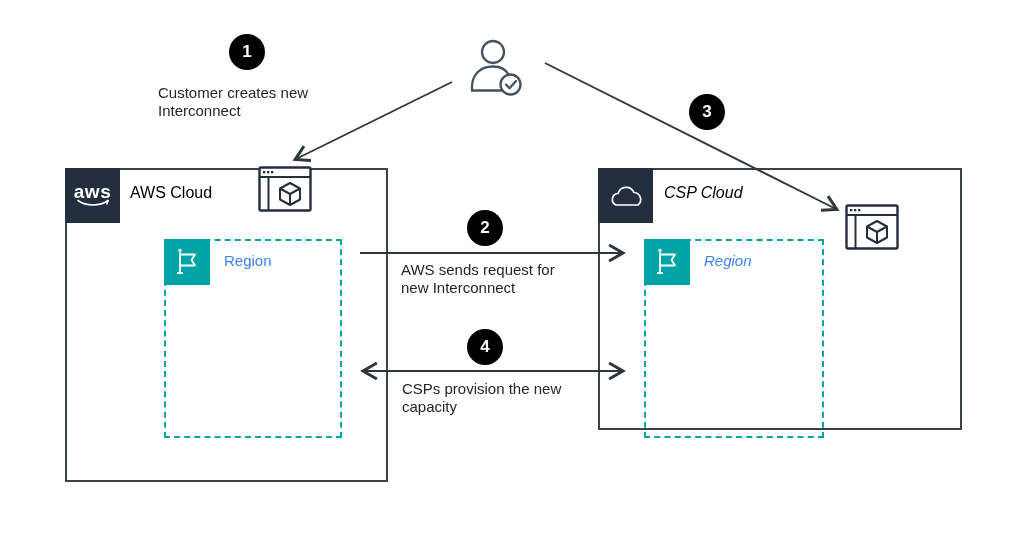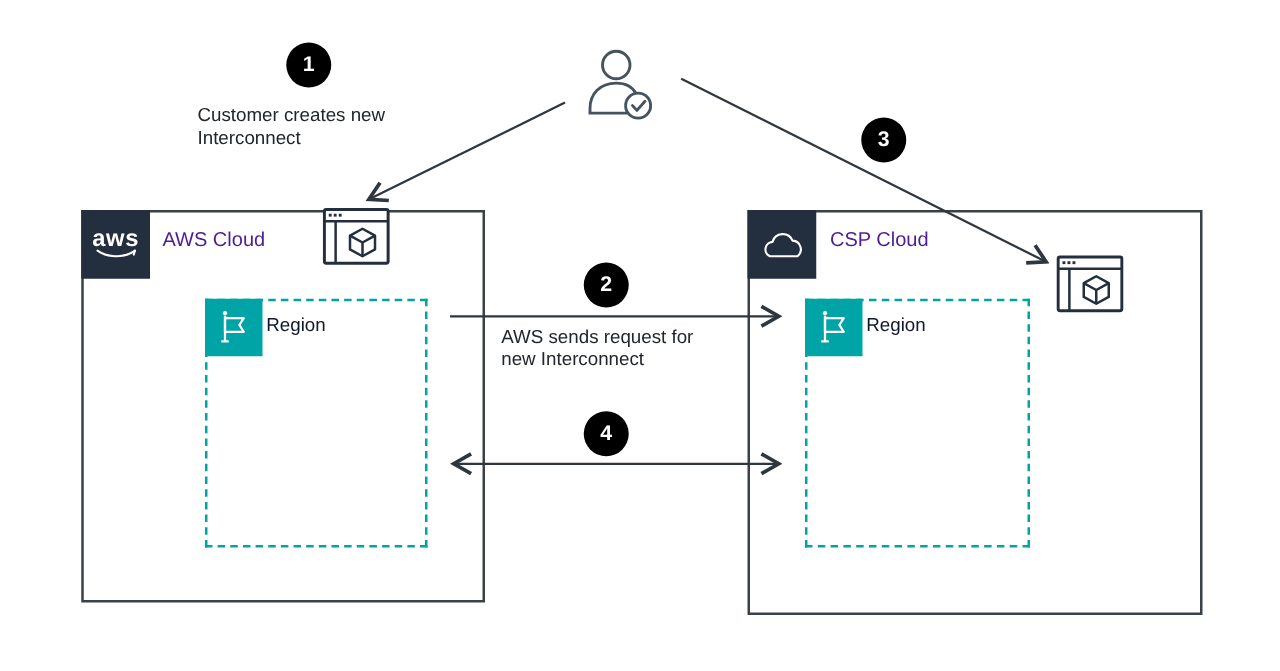--- a/index.html
+++ b/index.html
@@ -22,37 +22,37 @@
     position:absolute;left:-2px;top:-2px;
     width:55px;height:55px;
     background:#232F3E;
     display:flex;flex-direction:column;align-items:center;justify-content:center;
   }
   .aws-logo-text{
     color:#ffffff;font-weight:bold;font-size:19px;letter-spacing:0.5px;line-height:15px;
   }
   .box-title{
     position:absolute;top:14px;
-    font-size:16px;color:#4c1d95;white-space:nowrap;
+    font-size:16px;color:#000000;white-space:nowrap;
   }
   
   .region-box{
     position:absolute;
     border:2px dashed #00A4A6;
     box-sizing:border-box;
     background:transparent;
   }
   .flag-square{
     position:absolute;left:-2px;top:-2px;
     width:46px;height:46px;background:#00A4A6;
     display:flex;align-items:center;justify-content:center;
   }
   .region-label{
-    position:absolute;left:47px;top:11px;
-    font-size:15px;color:#0f172a;white-space:nowrap;
+    position:absolute;left:58px;top:11px;
+    font-size:15px;color:#3b82f6;white-space:nowrap;
   }
   
   .step-badge{
     position:absolute;width:36px;height:36px;border-radius:50%;
     background:#000000;color:#ffffff;
     font-size:17px;font-weight:bold;line-height:36px;text-align:center;
   }
   .step-label{
     position:absolute;
     font-size:15px;line-height:18px;color:#20262c;
@@ -82,21 +82,21 @@
           <circle cx="10" cy="5.5" r="1.7" fill="#ffffff"></circle>
           <line x1="10" y1="7.5" x2="10" y2="28" stroke="#ffffff" stroke-width="1.8"></line>
           <path d="M10,9.5 H25 L21.5,15 L25,20.5 H10 Z" fill="none" stroke="#ffffff" stroke-width="1.8" stroke-linejoin="round"></path>
           <line x1="7" y1="28" x2="13" y2="28" stroke="#ffffff" stroke-width="1.8"></line>
         </svg>
       </div>
       <div class="region-label">Region</div>
     </div>
   </div>
 
-  <div class="cloud-box" style="left:598px;top:168px;width:364px;height:324px;">
+  <div class="cloud-box" style="left:598px;top:168px;width:364px;height:262px;font-style:italic;">
     <div class="corner-logo">
       <svg width="36" height="26" viewBox="0 0 36 26">
         <path d="M8,22 a6,6 0 0 1 2,-11.5 a8.5,8.5 0 0 1 16,-1 a7,7 0 0 1 4,12.5 z" fill="none" stroke="#ffffff" stroke-width="1.7" stroke-linejoin="round"></path>
       </svg>
     </div>
     <div class="box-title" style="left:64px;">CSP Cloud</div>
 
     <div class="region-box" style="left:44px;top:69px;width:180px;height:199px;">
       <div class="flag-square">
         <svg width="34" height="34" viewBox="0 0 34 34">
@@ -147,20 +147,22 @@
 
   <div class="step-badge" style="left:229px;top:34px;">1</div>
   <div class="step-badge" style="left:467px;top:210px;">2</div>
   <div class="step-badge" style="left:689px;top:94px;">3</div>
   <div class="step-badge" style="left:467px;top:329px;">4</div>
 
   <div class="step-label" style="left:158px;top:84px;">Customer creates new
 Interconnect</div>
   <div class="step-label" style="left:401px;top:261px;">AWS sends request for
 new Interconnect</div>
+  <div class="step-label" style="left:402px;top:380px;">CSPs provision the new
+capacity</div>
 
   <svg id="arrow-layer" width="1024" height="537">
     <defs>
       <marker id="ah" viewBox="0 0 10 10" refX="8" refY="5" markerWidth="11" markerHeight="11" orient="auto-start-reverse">
         <path d="M1.5,1 L8.5,5 L1.5,9" fill="none" stroke="#2e363e" stroke-width="1.5"></path>
       </marker>
     </defs>
     <line x1="452" y1="82" x2="296" y2="159" stroke="#2e363e" stroke-width="1.8" marker-end="url(#ah)"></line>
     <line x1="545" y1="63" x2="836" y2="209" stroke="#2e363e" stroke-width="1.8" marker-end="url(#ah)"></line>
     <line x1="360" y1="253" x2="622" y2="253" stroke="#2e363e" stroke-width="1.8" marker-end="url(#ah)"></line>

